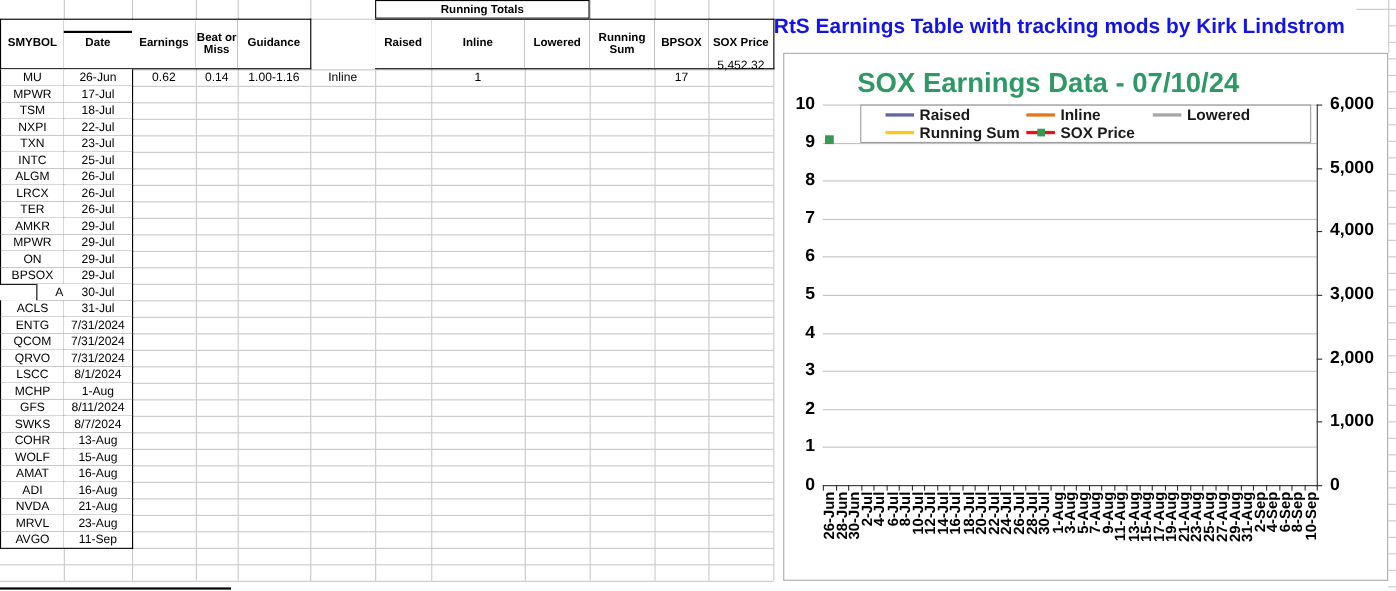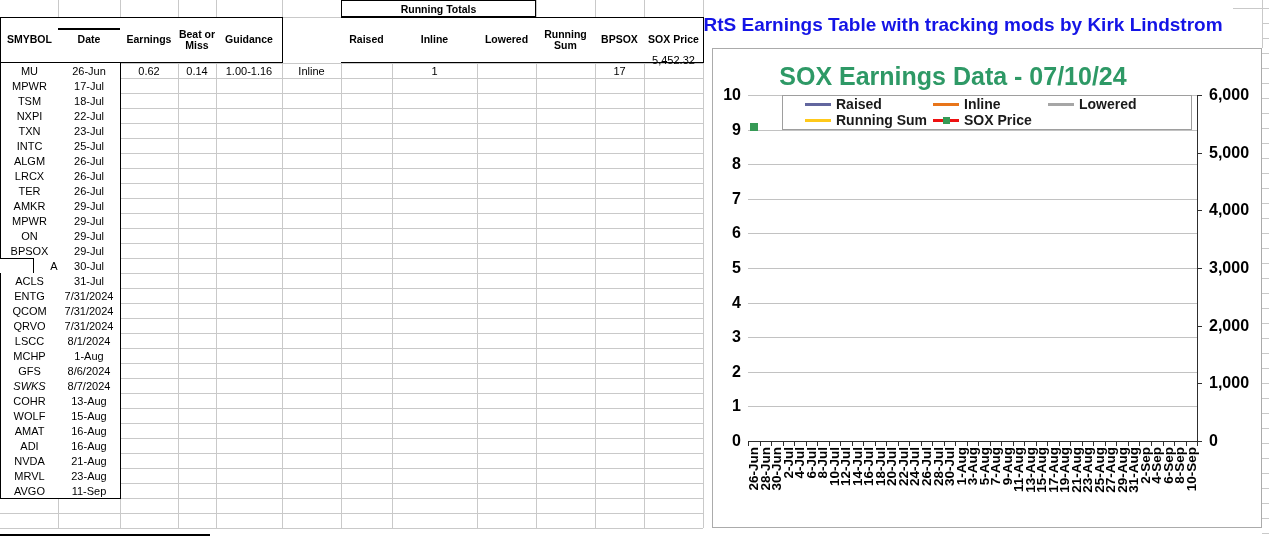--- a/index.html
+++ b/index.html
@@ -145,22 +145,22 @@
     <div class="cell bcell" style="left:58px;top:288px;width:63px;height:16px;">7/31/2024</div>
     <div class="cell bcell first" style="left:0px;top:303px;width:59px;height:16px;">QCOM</div>
     <div class="cell bcell" style="left:58px;top:303px;width:63px;height:16px;">7/31/2024</div>
     <div class="cell bcell first" style="left:0px;top:318px;width:59px;height:16px;">QRVO</div>
     <div class="cell bcell" style="left:58px;top:318px;width:63px;height:16px;">7/31/2024</div>
     <div class="cell bcell first" style="left:0px;top:333px;width:59px;height:16px;">LSCC</div>
     <div class="cell bcell" style="left:58px;top:333px;width:63px;height:16px;">8/1/2024</div>
     <div class="cell bcell first" style="left:0px;top:348px;width:59px;height:16px;">MCHP</div>
     <div class="cell bcell" style="left:58px;top:348px;width:63px;height:16px;">1-Aug</div>
     <div class="cell bcell first" style="left:0px;top:363px;width:59px;height:16px;">GFS</div>
-    <div class="cell bcell" style="left:58px;top:363px;width:63px;height:16px;">8/6/2024</div>
-    <div class="cell bcell first" style="left:0px;top:378px;width:59px;height:16px;font-style:italic;">SWKS</div>
+    <div class="cell bcell" style="left:58px;top:363px;width:63px;height:16px;">8/11/2024</div>
+    <div class="cell bcell first" style="left:0px;top:378px;width:59px;height:16px;">SWKS</div>
     <div class="cell bcell" style="left:58px;top:378px;width:63px;height:16px;">8/7/2024</div>
     <div class="cell bcell first" style="left:0px;top:393px;width:59px;height:16px;">COHR</div>
     <div class="cell bcell" style="left:58px;top:393px;width:63px;height:16px;">13-Aug</div>
     <div class="cell bcell first" style="left:0px;top:408px;width:59px;height:16px;">WOLF</div>
     <div class="cell bcell" style="left:58px;top:408px;width:63px;height:16px;">15-Aug</div>
     <div class="cell bcell first" style="left:0px;top:423px;width:59px;height:16px;">AMAT</div>
     <div class="cell bcell" style="left:58px;top:423px;width:63px;height:16px;">16-Aug</div>
     <div class="cell bcell first" style="left:0px;top:438px;width:59px;height:16px;">ADI</div>
     <div class="cell bcell" style="left:58px;top:438px;width:63px;height:16px;">16-Aug</div>
     <div class="cell bcell first" style="left:0px;top:453px;width:59px;height:16px;">NVDA</div>

